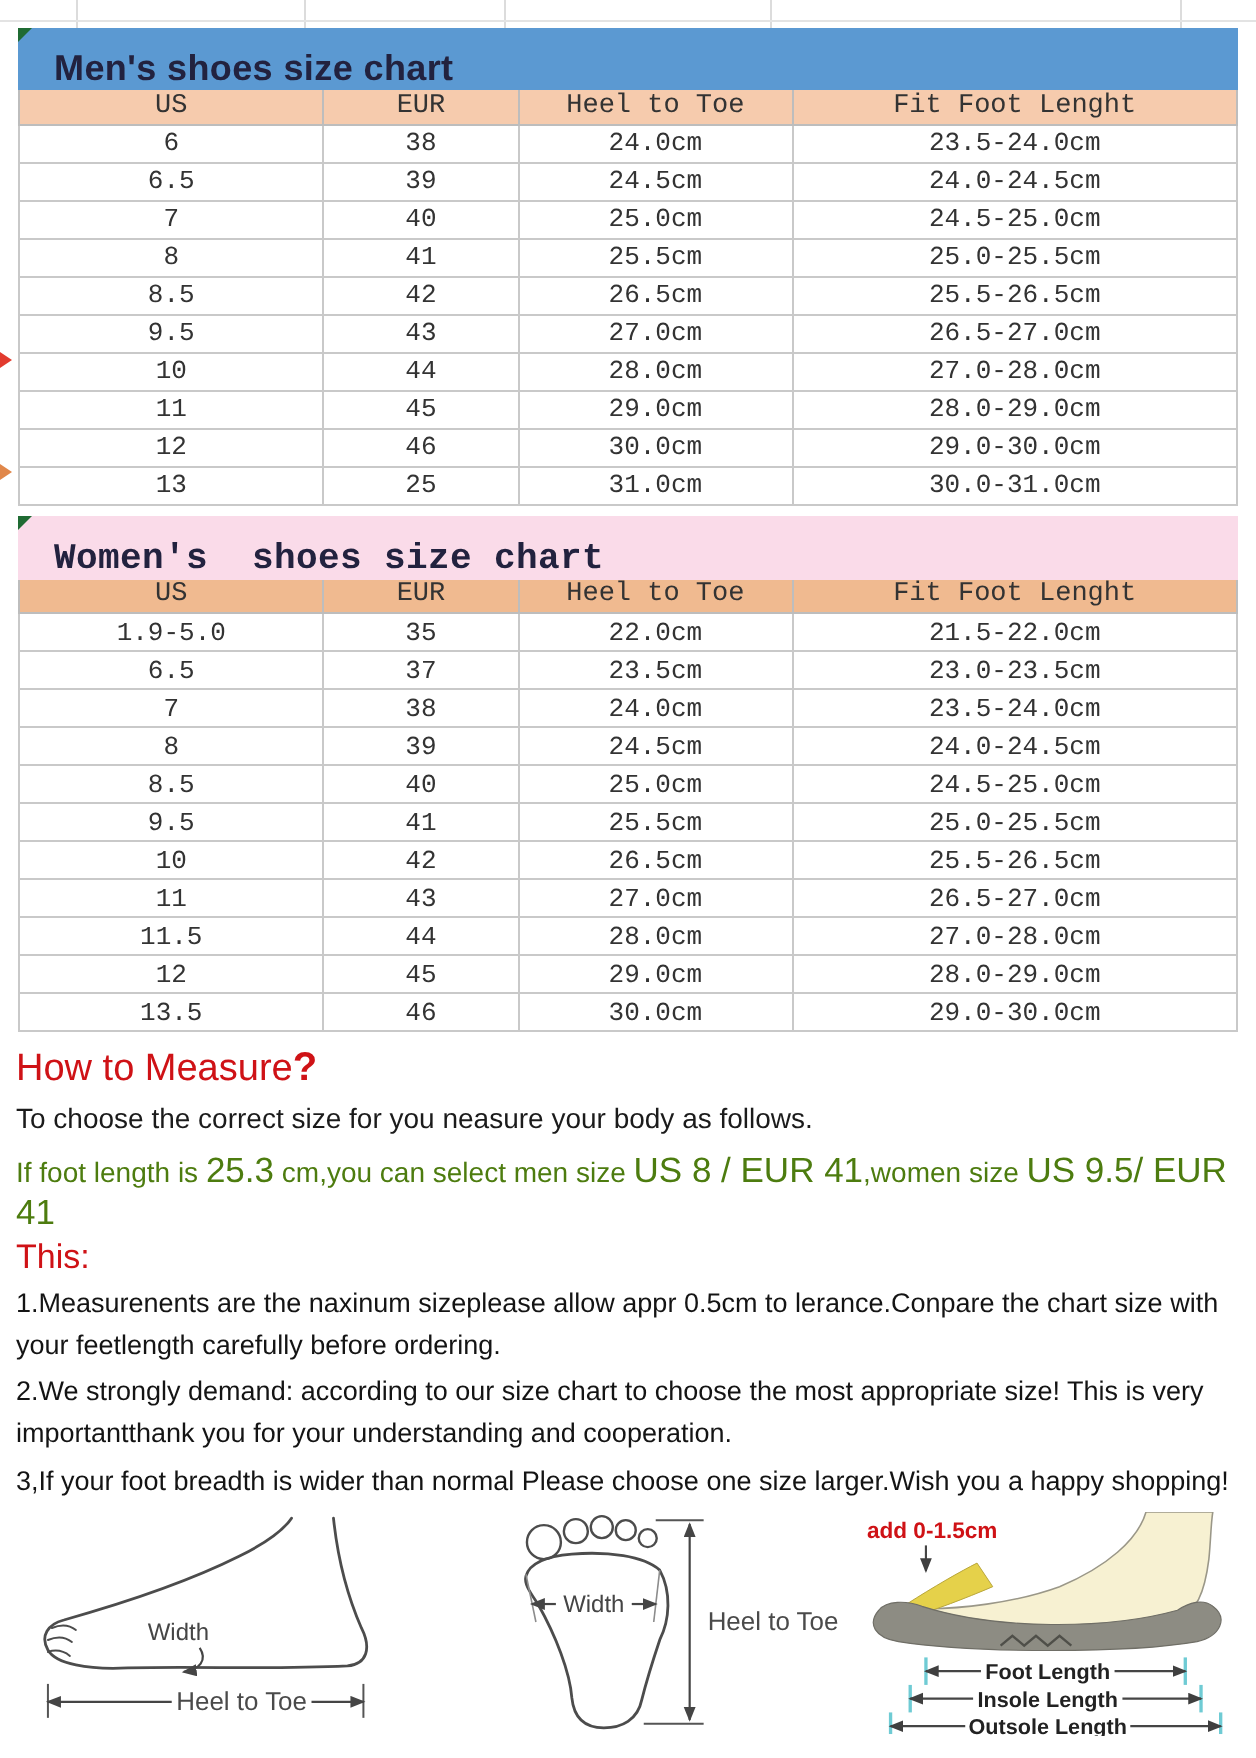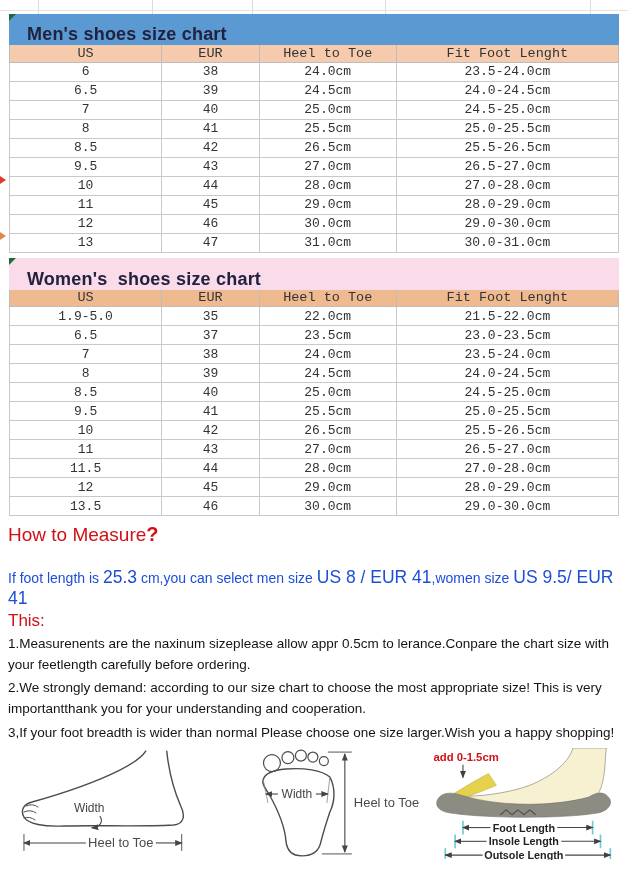--- a/index.html
+++ b/index.html
@@ -13,34 +13,34 @@
   .sheet{position:relative;width:628px;height:879px;margin:0 auto;background:#ffffff;overflow:hidden;}
   
   .top-strip{position:absolute;top:0;left:0;width:628px;height:14px;}
   .top-strip .v{position:absolute;top:0;width:1px;height:14px;background:#dcdcdc;}
   .top-strip .h{position:absolute;top:10px;left:0;width:628px;height:1px;background:#e3e3e3;}
   .chart{margin:0 9px 0 9px;}
   .chart.men{margin-top:14px;}
   .chart.women{margin-top:5px;}
   .bar{position:relative;height:31px;display:flex;align-items:flex-end;padding-left:18px;}
   .bar.men-bar{background:var(--men-header-bg,#5b99d2);}
-  .bar.women-bar{background:var(--women-header-bg,#fadbe9);height:32px;}
+  .bar.women-bar{background:var(--women-header-bg,#fadbe9);height:32px;font-family:Liberation Mono, monospace;}
   .bar h2{font-size:18px;font-weight:700;color:var(--title-text,#22223f);letter-spacing:.2px;white-space:pre;}
   .corner{position:absolute;top:0;left:0;width:0;height:0;border-top:7px solid #1f6b33;border-right:7px solid transparent;}
   table.size-table{width:100%;border-collapse:collapse;table-layout:fixed;
     font-family:"Liberation Mono",monospace;font-size:13px;color:var(--table-text,#333);}
   table.size-table th{height:17px;font-weight:400;font-size:13.5px;background:var(--col-header-bg,#f6cbad);
     border:1px solid var(--grid-line,#bdbdbd);border-top:none;}
   table.women-table th{background:var(--col-header-bg2,#f0ba90);}
   table.size-table td{height:19px;text-align:center;border:1px solid #c9c9c9;border-top:1px solid var(--grid-line,#bdbdbd);background:#fff;}
   .howto{margin:6px 8px 0 8px;color:#161616;}
   .htm-heading{font-size:19px;font-weight:400;color:var(--accent-red,#cf1216);line-height:1.2;margin-top:2px;}
   .htm-heading .qmark{font-weight:800;font-size:20px;}
   .intro{font-size:14px;margin-top:4px;color:#1b1b1b;}
-  .example{font-size:14px;margin-top:20px;color:#1d4ed8;}
+  .example{font-size:14px;margin-top:8px;color:#4d7c0f;}
   .example .xl{font-size:17.5px;}
   .note-label{font-size:17px;color:var(--accent-red,#cf1216);margin-top:2px;}
   .note{font-size:13.5px;line-height:1.57;margin-top:2px;color:#141414;}
   .diagrams{display:flex;align-items:flex-start;margin-top:5px;padding:0 2px;}
   .diagrams svg{display:block;}
   .fig-label{font-size:13px;fill:#4a4a4a;}
   .fig-label.small{font-size:12px;fill:#454545;}
   .outline{fill:none;stroke:#4c4c4c;stroke-width:1.4;stroke-linecap:round;stroke-linejoin:round;}
   .thin{fill:none;stroke:#8c8c8c;stroke-width:.8;}
   .mline{stroke:#454545;stroke-width:1.1;fill:none;}
@@ -136,21 +136,21 @@
             <td>28.0-29.0cm</td>
           </tr>
           <tr>
             <td>12</td>
             <td>46</td>
             <td>30.0cm</td>
             <td>29.0-30.0cm</td>
           </tr>
           <tr>
             <td>13</td>
-            <td>47</td>
+            <td>25</td>
             <td>31.0cm</td>
             <td>30.0-31.0cm</td>
           </tr>
         </tbody>
       </table>
   </section>
 
   <section class="chart women">
     <div class="bar women-bar">
       <span class="corner"></span>
@@ -237,20 +237,21 @@
             <td>46</td>
             <td>30.0cm</td>
             <td>29.0-30.0cm</td>
           </tr>
         </tbody>
       </table>
   </section>
 
   <section class="howto">
     <h3 class="htm-heading"><span>How to Measure</span><span class="qmark">?</span></h3>
+    <p class="intro">To choose the correct size for you neasure your body as follows.</p>
     <p class="example"><span>If foot length is </span><span class="xl">25.3</span><span> cm,you can select men size </span><span class="xl">US 8 / EUR 41</span><span>,women size </span><span class="xl">US 9.5/ EUR 41</span></p>
     <p class="note-label">This:</p>
     <p class="note">1.Measurenents are the naxinum sizeplease allow appr 0.5cm to lerance.Conpare the chart size with your feetlength carefully before ordering.</p>
     <p class="note">2.We strongly demand: according to our size chart to choose the most appropriate size! This is very importantthank you for your understanding and cooperation.</p>
     <p class="note">3,If your foot breadth is wider than normal Please choose one size larger.Wish you a happy shopping!</p>
   </section>
 
   <section class="diagrams">
 
     <svg width="240" height="110" viewBox="0 0 240 110">

